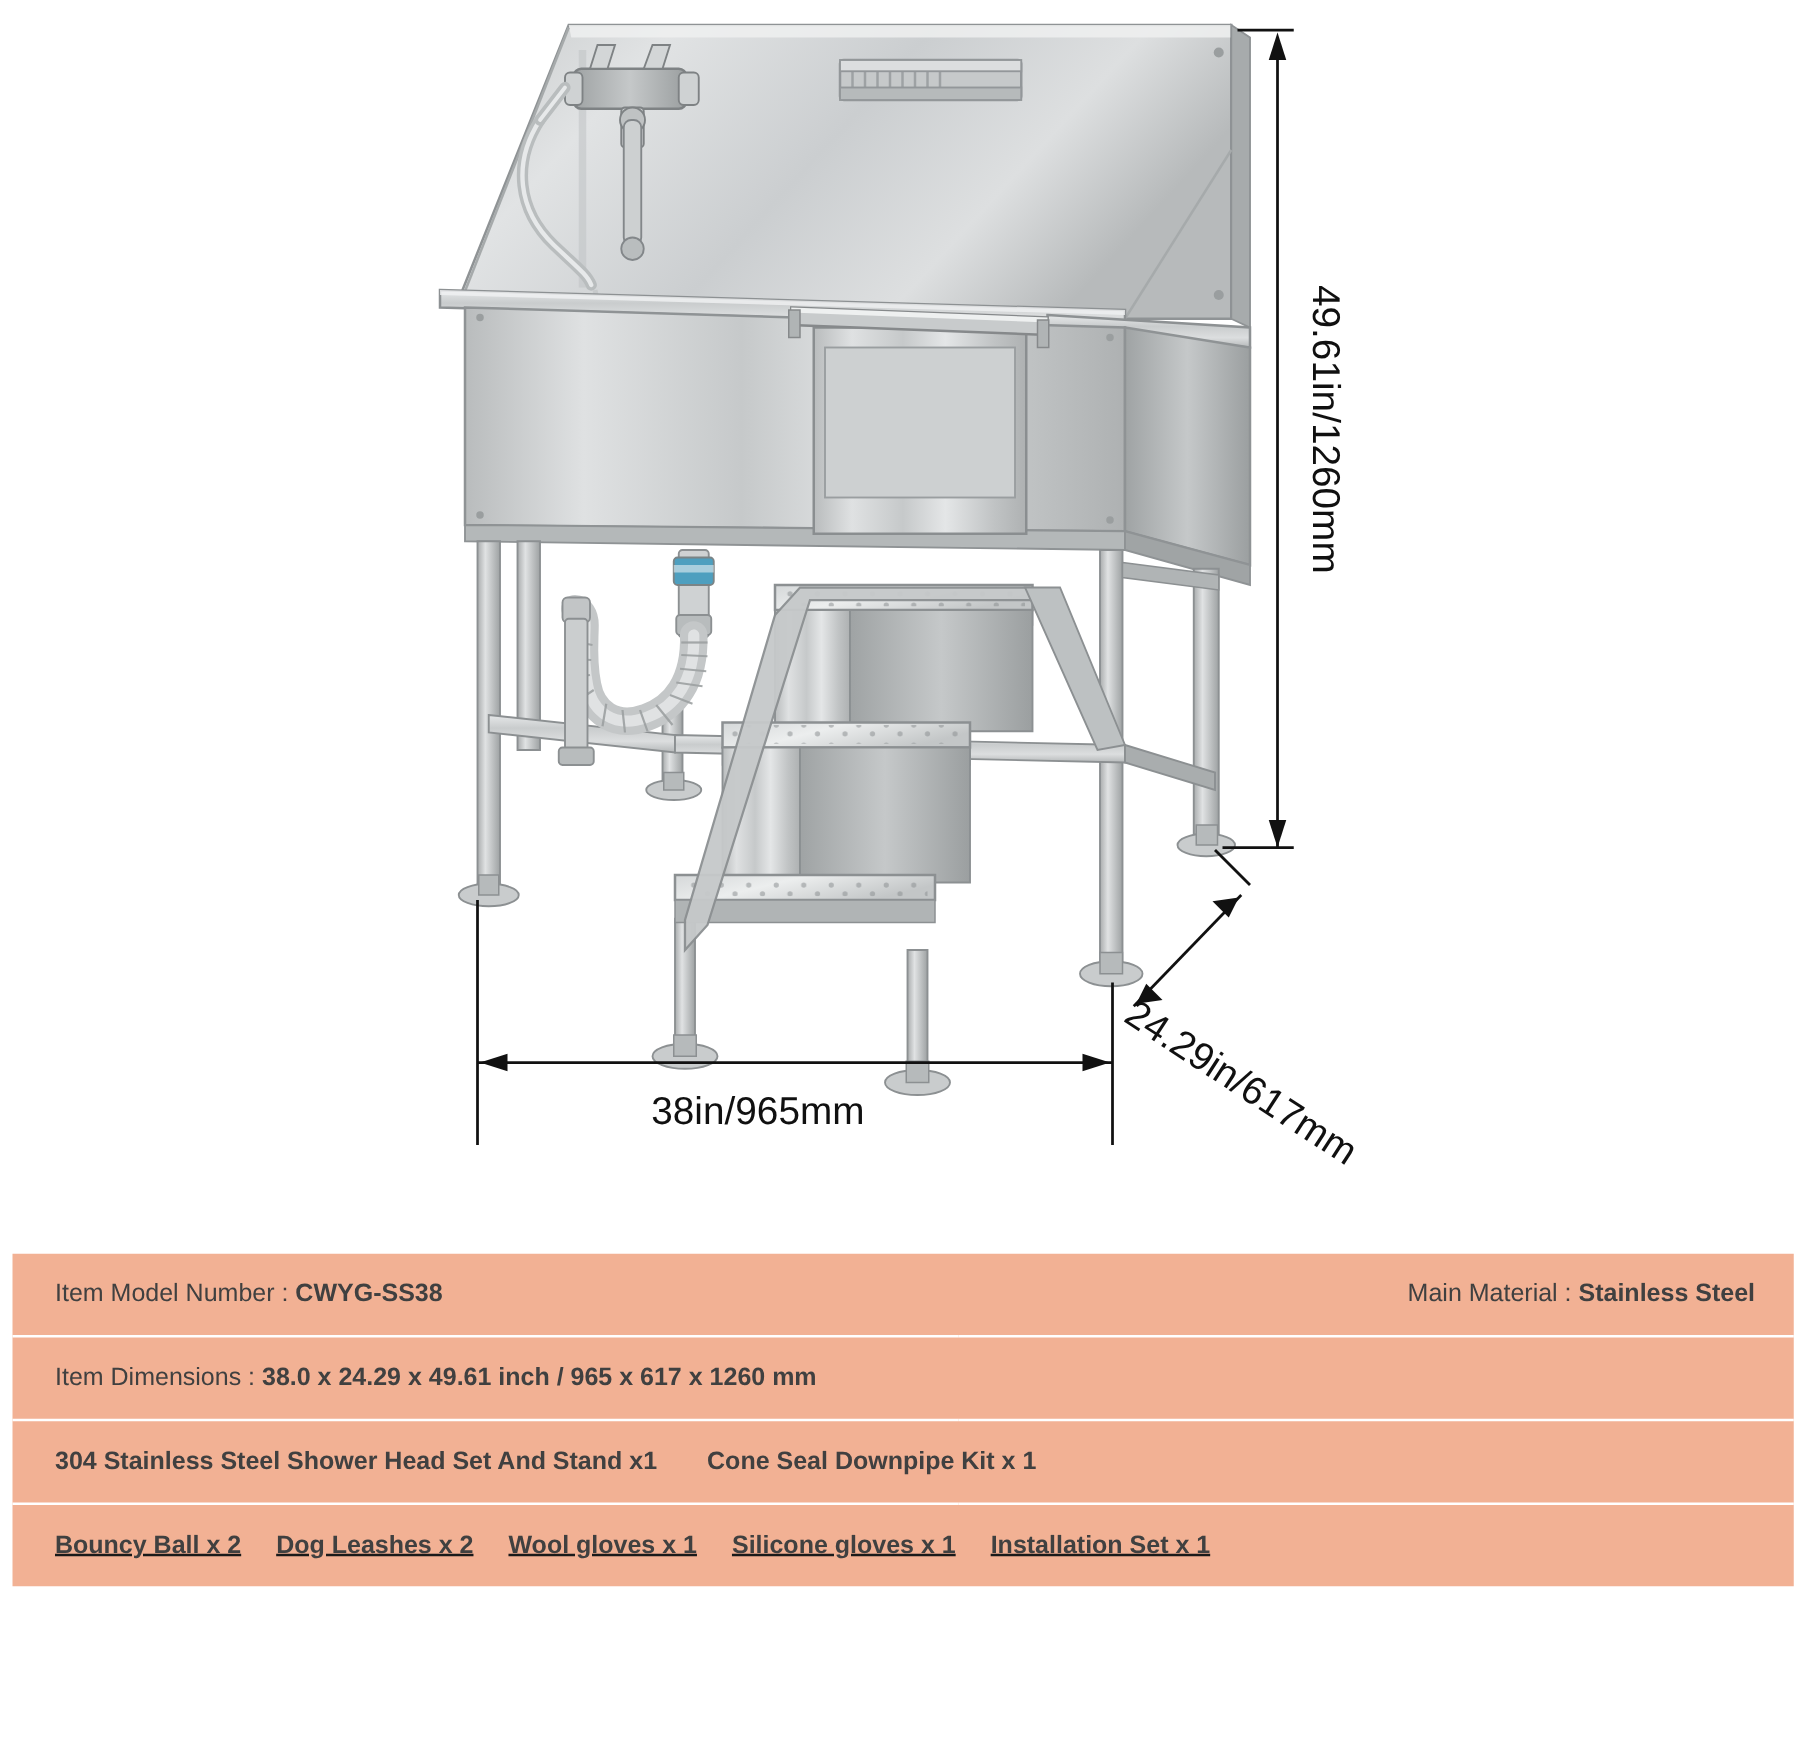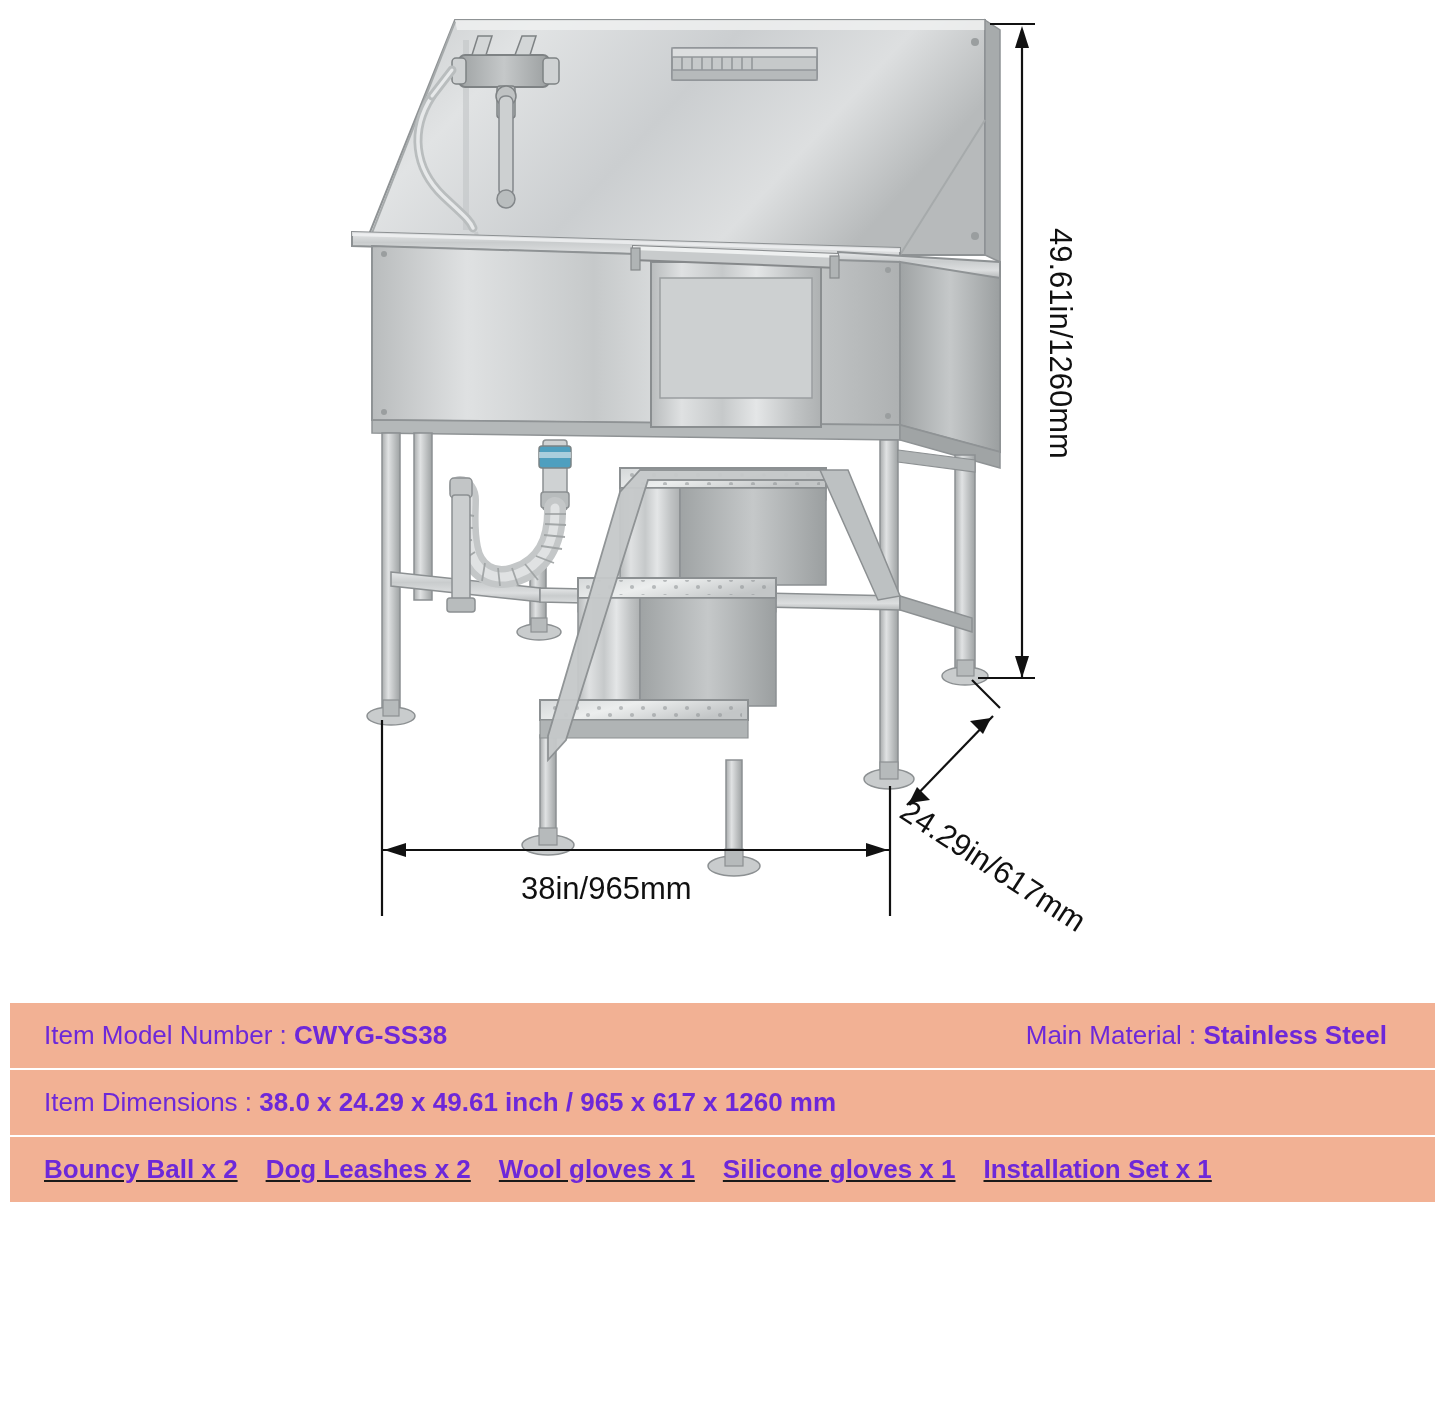--- a/index.html
+++ b/index.html
@@ -68,28 +68,28 @@
   }
   #spec-table tr {
     border-bottom: 2px solid #ffffff;
   }
   #spec-table tr:last-child {
     border-bottom: none;
     text-decoration: underline;
   }
   #spec-table td {
     padding: 10px 6px 10px 34px;
-    font-size: 26px;
-    color: #6d28d9;
+    font-size: 20px;
+    color: #404040;
     vertical-align: middle;
     height: 45px;
   }
   #spec-table td.right-cell {
     padding-left: 0;
-    padding-right: 48px;
+    padding-right: 31px;
     text-align: right;
     margin-top: 43px;
   }
   .lbl {
     font-weight: 400;
   }
   .val {
     font-weight: bold;
   }
   .acc-gap {
@@ -375,17 +375,22 @@
       <span class="lbl">Main Material : </span><span class="val">Stainless Steel</span>
     </td>
   </tr>
   <tr>
     <td colspan="2">
       <span class="lbl">Item Dimensions : </span><span class="val">38.0 x 24.29 x 49.61 inch / 965 x 617 x 1260 mm</span>
     </td>
   </tr>
   <tr>
     <td colspan="2">
+      <span class="val">304 Stainless Steel Shower Head Set And Stand x1</span><span class="acc-gap"></span><span class="val">Cone Seal Downpipe Kit x 1</span>
+    </td>
+  </tr>
+  <tr>
+    <td colspan="2">
       <span class="val">Bouncy Ball x 2</span><span class="acc-gap-sm"></span><span class="val">Dog Leashes x 2</span><span class="acc-gap-sm"></span><span class="val">Wool gloves x 1</span><span class="acc-gap-sm"></span><span class="val">Silicone gloves x 1</span><span class="acc-gap-sm"></span><span class="val">Installation Set x 1</span>
     </td>
   </tr>
 </tbody>
   </table>
 
 </body></html>

